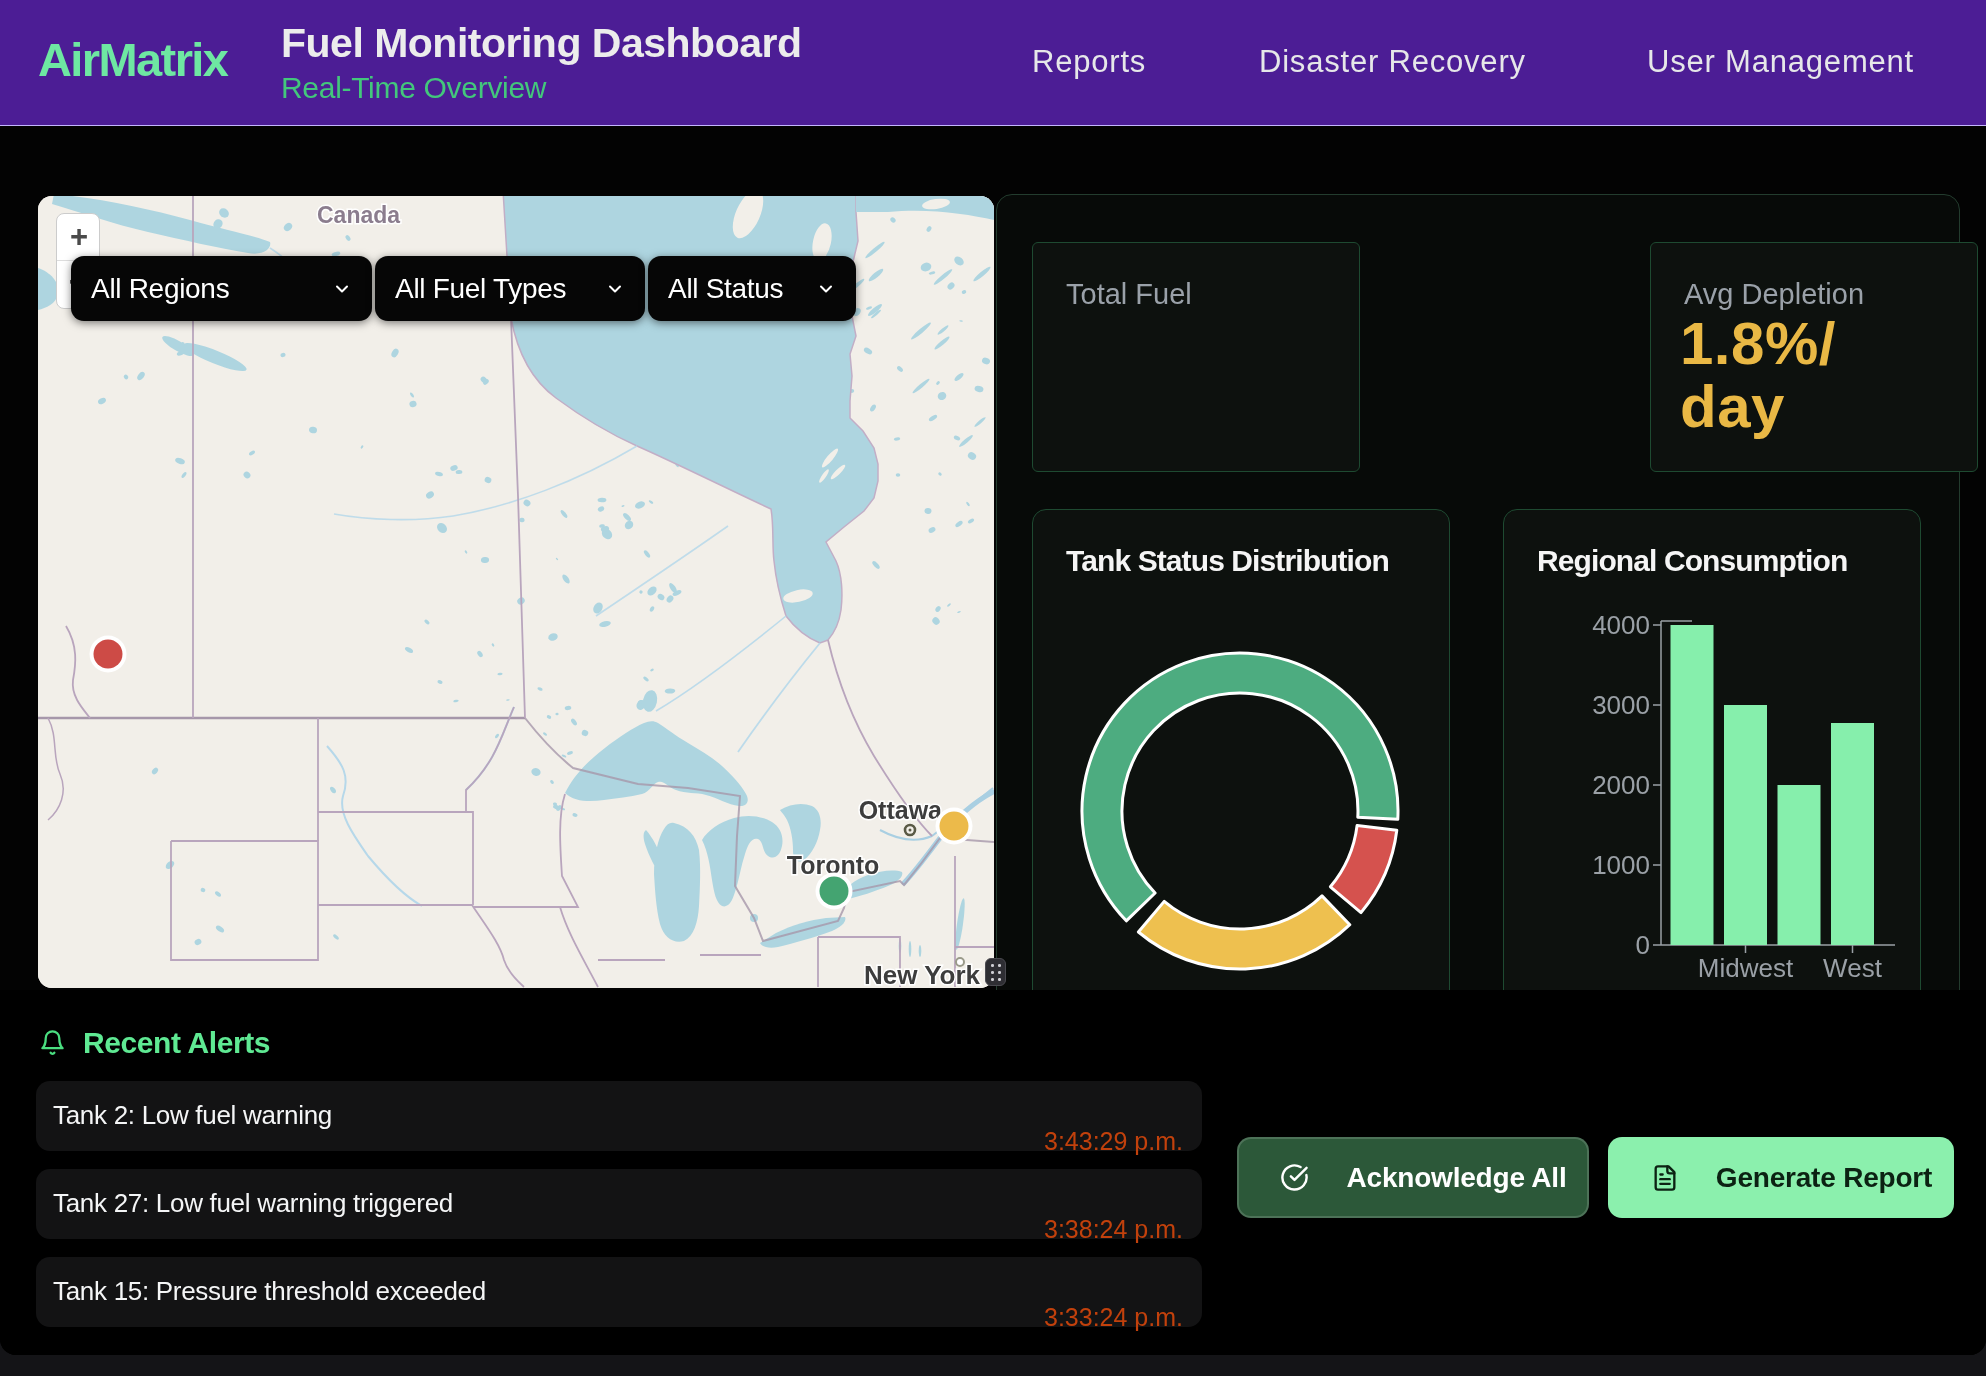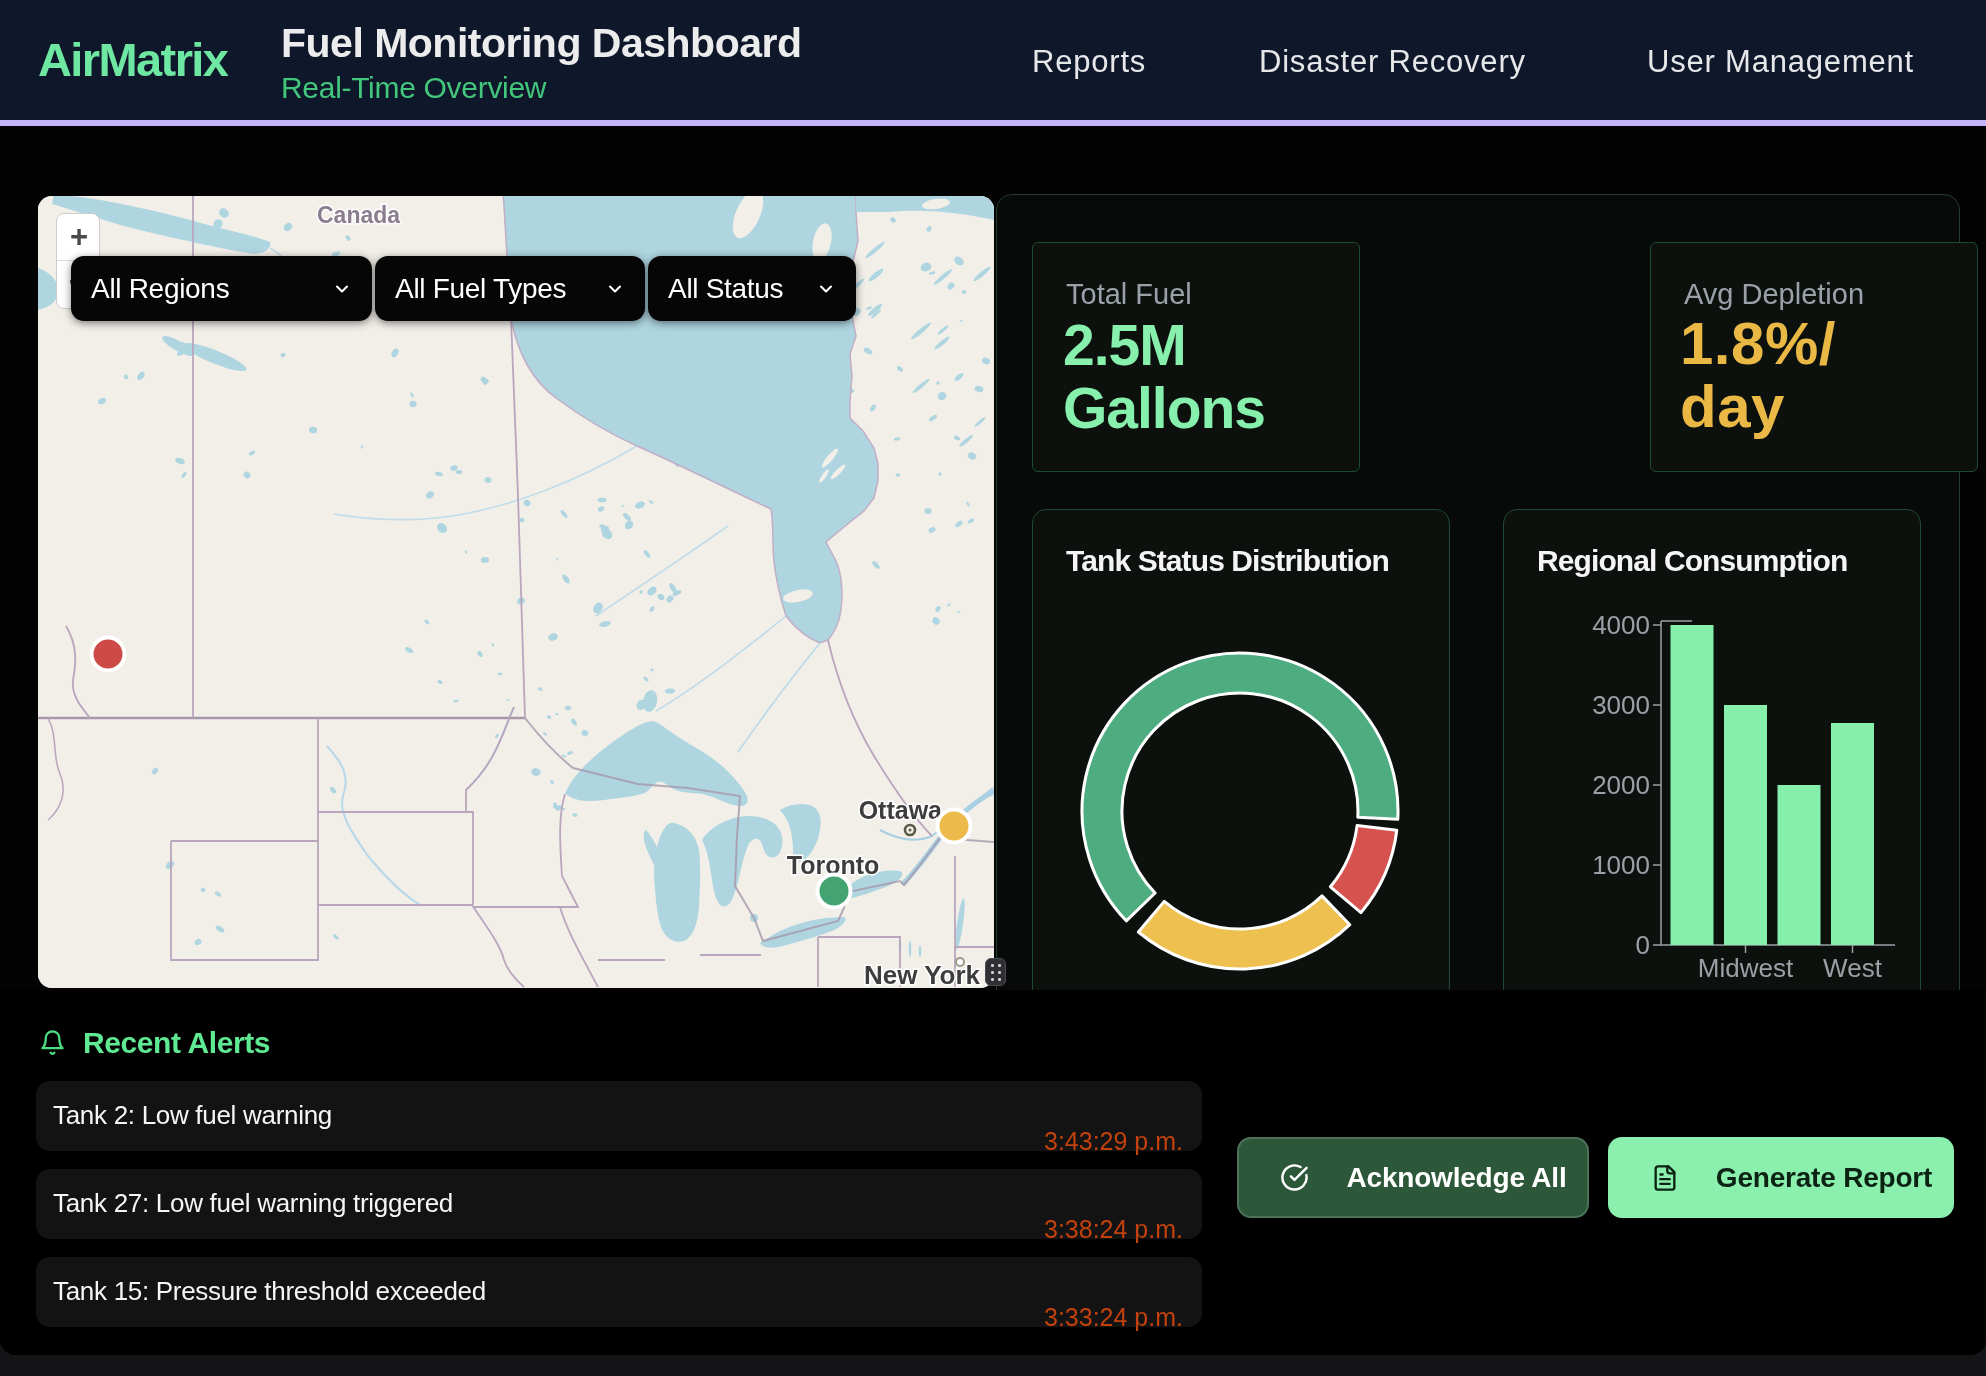--- a/index.html
+++ b/index.html
@@ -1,20 +1,20 @@
 <!DOCTYPE html>
 <html><head><meta charset="utf-8">
 <style>
 * { margin:0; padding:0; box-sizing:border-box; }
 html,body { width:1986px; height:1376px; background:#141417; overflow:hidden;
   font-family:"Liberation Sans", sans-serif; }
 .app { position:absolute; left:0; top:0; width:1986px; height:1355px; background:#000;
   border-radius:0 0 16px 16px; overflow:hidden; }
-.header { position:absolute; left:0; top:0; width:1986px; height:126px; background:#0f172a;
-  border-bottom:6px solid #c4b5fd; }
+.header { position:absolute; left:0; top:0; width:1986px; height:126px; background:#4c1d95;
+  border-bottom:1px solid #c4b5fd; }
 .logo { position:absolute; left:38px; top:38px; font-size:47px; font-weight:700; color:#6ee7a2;
   letter-spacing:-1.6px; line-height:44px; }
 .title { position:absolute; left:281px; top:23px; font-size:41px; font-weight:700; color:#ececec;
   letter-spacing:-0.5px; line-height:41px; }
 .subtitle { position:absolute; left:281px; top:72px; font-size:30px; color:#43c77c;
   letter-spacing:-0.3px; line-height:32px; }
 .nav { position:absolute; top:44px; font-size:31px; color:#e6e7e9; letter-spacing:0.8px; }
 .main { position:absolute; left:0; top:126px; width:1986px; height:864px; background:#030303;
   overflow:hidden; }
 .map { position:absolute; left:38px; top:70px; width:956px; height:792px; border-radius:14px;
@@ -331,21 +331,20 @@
           <span class="chev">
             <svg width="20" height="20" viewBox="0 0 24 24" fill="none" stroke="#ffffff" stroke-width="2.4" stroke-linecap="round" stroke-linejoin="round">
               <path d="m6 9 6 6 6-6"></path>
             </svg>
           </span>
         </div>
     </div>
     <div class="panel"></div>
     <div class="scard" style="left:1032px;">
         <div class="slabel">Total Fuel</div>
-        <div class="sval" style="color:#87f0ad;">2.5M<br>Gallons</div>
       </div>
       <div class="scard" style="left:1650px;">
         <div class="slabel">Avg Depletion</div>
         <div class="sval" style="color:#e9b845;font-size:60px;letter-spacing:0.5px;left:29px;top:69px;">1.8%/<br>day</div>
       </div>
     <div class="ccard" style="left:1032px;">
         <div class="ctitle">Tank Status Distribution</div>
       </div>
     <div class="ccard" style="left:1503px;">
         <div class="ctitle">Regional Consumption</div>

